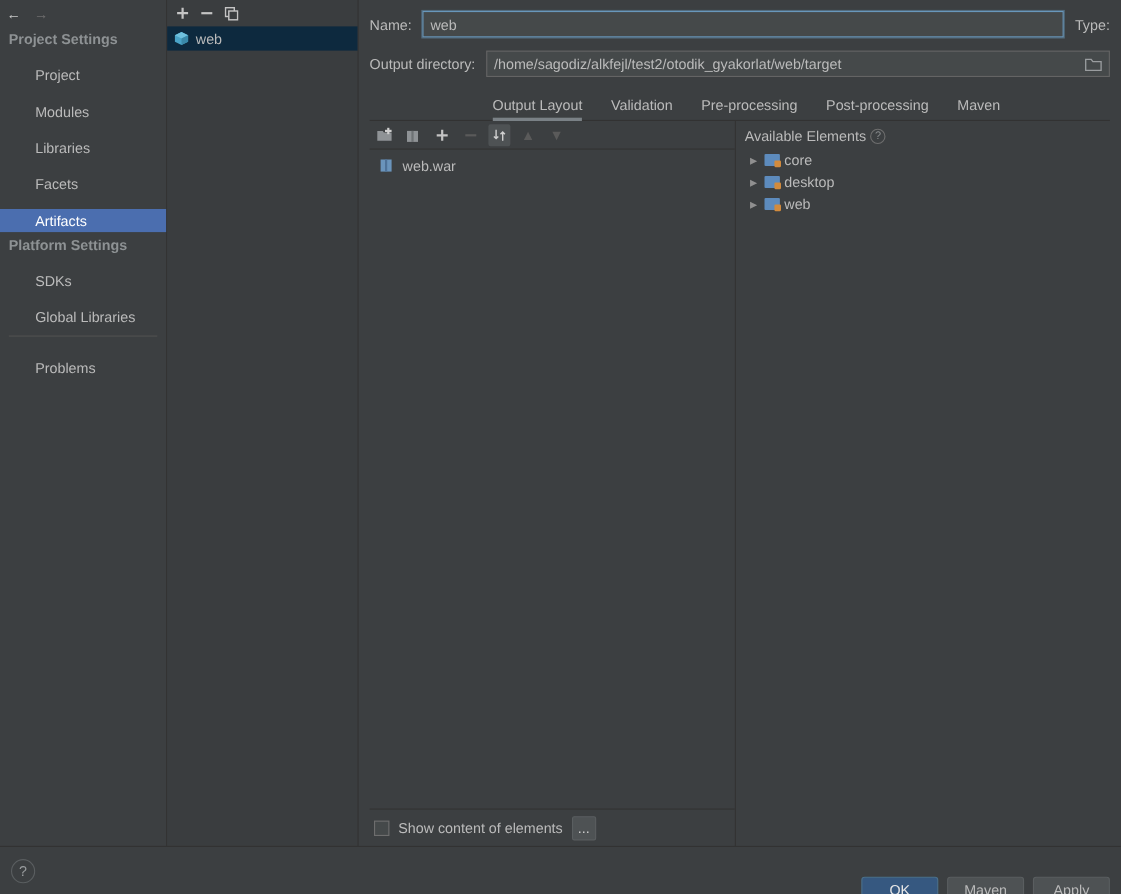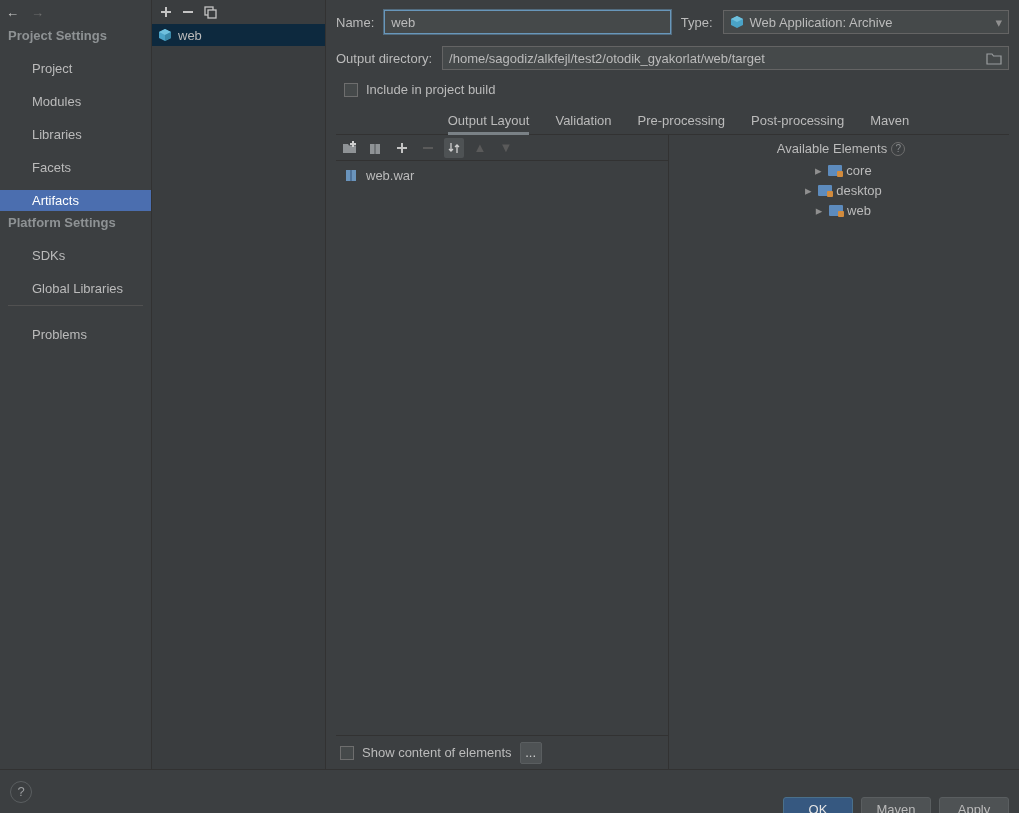--- a/index.html
+++ b/index.html
@@ -50,21 +50,21 @@
   .checkbox-row{display:flex;align-items:center;gap:8px;margin:2px 0 8px 8px;}
   .cb{width:14px;height:14px;border:1px solid #6e6e6e;background:var(--input-bg);cursor:pointer;}
   
   .tabs{display:flex;gap:26px;border-bottom:1px solid #323232;margin-top:4px;padding-left:12px;justify-content:center;}
   .tab{padding:4px 0 6px 0;color:var(--text);cursor:pointer;position:relative;}
   .tab.active{color:var(--text);}
   .tab.active::after{content:"";position:absolute;left:0;right:0;bottom:-1px;height:3px;background:var(--tab-underline);}
   
   .layout-area{flex:1;display:flex;min-height:0;}
   .layout-left{flex:1;display:flex;flex-direction:column;border-right:1px solid #323232;}
-  .layout-right{width:340px;display:flex;flex-direction:column;padding:6px 4px 0 8px;align-items:center;}
+  .layout-right{width:340px;display:flex;flex-direction:column;padding:6px 4px 0 8px;}
   .layout-toolbar{height:26px;display:flex;align-items:center;gap:6px;padding:2px 4px;border-bottom:1px solid #323232;}
   .tb-btn{width:20px;height:20px;display:flex;align-items:center;justify-content:center;color:#b0b0b0;cursor:pointer;border-radius:2px;}
   .tb-btn.disabled{color:#5a5a5a;cursor:default;}
   .tb-btn.boxed{background:#4e5254;}
   .tree{flex:1;padding:4px 4px;overflow:auto;}
   .tree-row{height:20px;display:flex;align-items:center;gap:8px;padding-left:4px;color:var(--text);}
   .ae-header{display:flex;align-items:center;gap:4px;margin-bottom:4px;color:var(--text);}
   .help-icon{width:14px;height:14px;border:1px solid #6e6e6e;border-radius:50%;display:inline-flex;align-items:center;justify-content:center;font-size:10px;color:#8a8d8f;}
   
   .mod-row{height:20px;display:flex;align-items:center;gap:4px;color:var(--text);padding-left:2px;}
@@ -135,48 +135,34 @@
       </span>
       <span>web</span>
     </div>
   </div>
 
   <div class="detail">
     <div class="form-row">
       <span class="lbl">Name:</span>
       <input class="input focus" value="web" style="">
       <span class="lbl">Type:</span>
-      <div class="select">
-        <span>
-          <svg width="14" height="14" viewBox="0 0 14 14">
-              <polygon points="7,1 13,4 13,10 7,13 1,10 1,4" fill="#4aa3c7"></polygon>
-              <polygon points="7,1 13,4 7,7 1,4" fill="#6fc0dd"></polygon>
-            </svg>
-        </span>
-        <span>Web Application: Archive</span>
-        <span class="caret">▾</span>
-      </div>
     </div>
 
     <div class="form-row">
       <span class="lbl">Output directory:</span>
       <div class="path-input">
         <span>/home/sagodiz/alkfejl/test2/otodik_gyakorlat/web/target</span>
         <span class="folder">
           <svg width="16" height="13" viewBox="0 0 16 13">
               <path d="M1 2h5l1.5 2H15v8H1z" fill="none" stroke="#9a9d9f" stroke-width="1.2"></path>
             </svg>
         </span>
       </div>
     </div>
 
-    <div class="checkbox-row">
-      <span class="cb"></span>
-      <span>Include in project build</span>
-    </div>
 
     <div class="tabs">
       <div class="tab active">Output Layout</div>
       <div class="tab">Validation</div>
       <div class="tab">Pre-processing</div>
       <div class="tab">Post-processing</div>
       <div class="tab">Maven</div>
     </div>
 
     <div class="layout-area">

